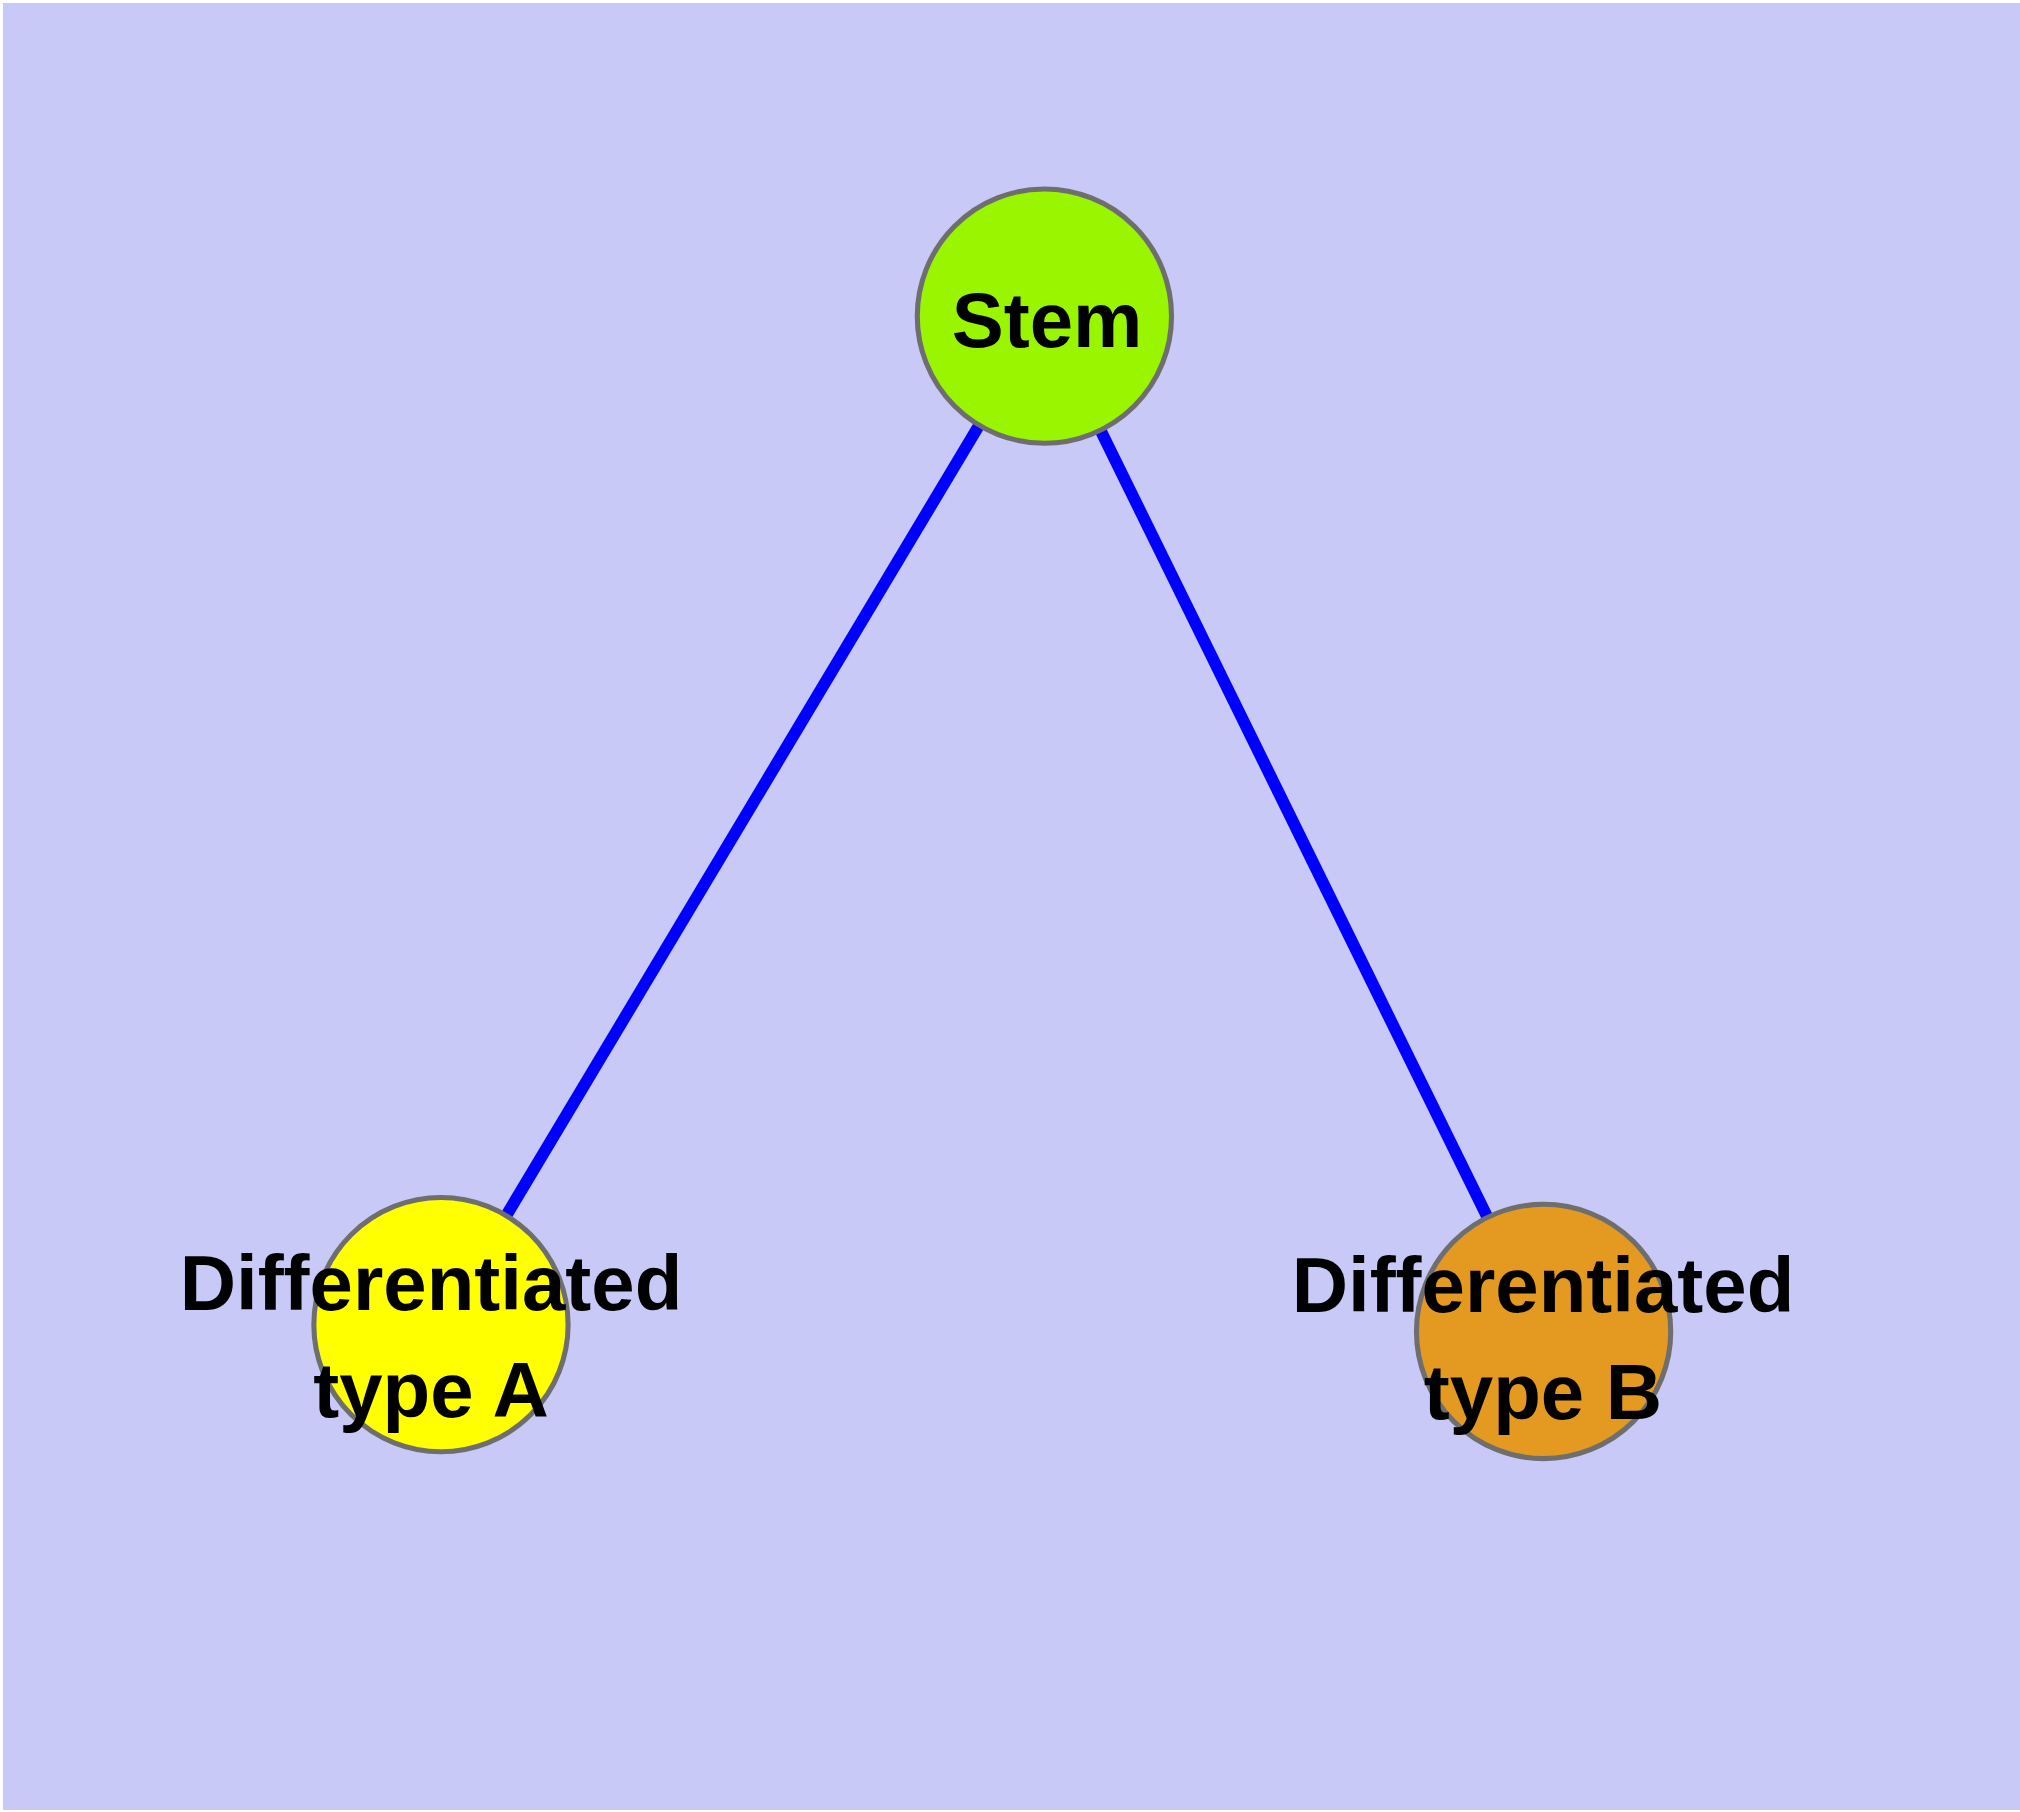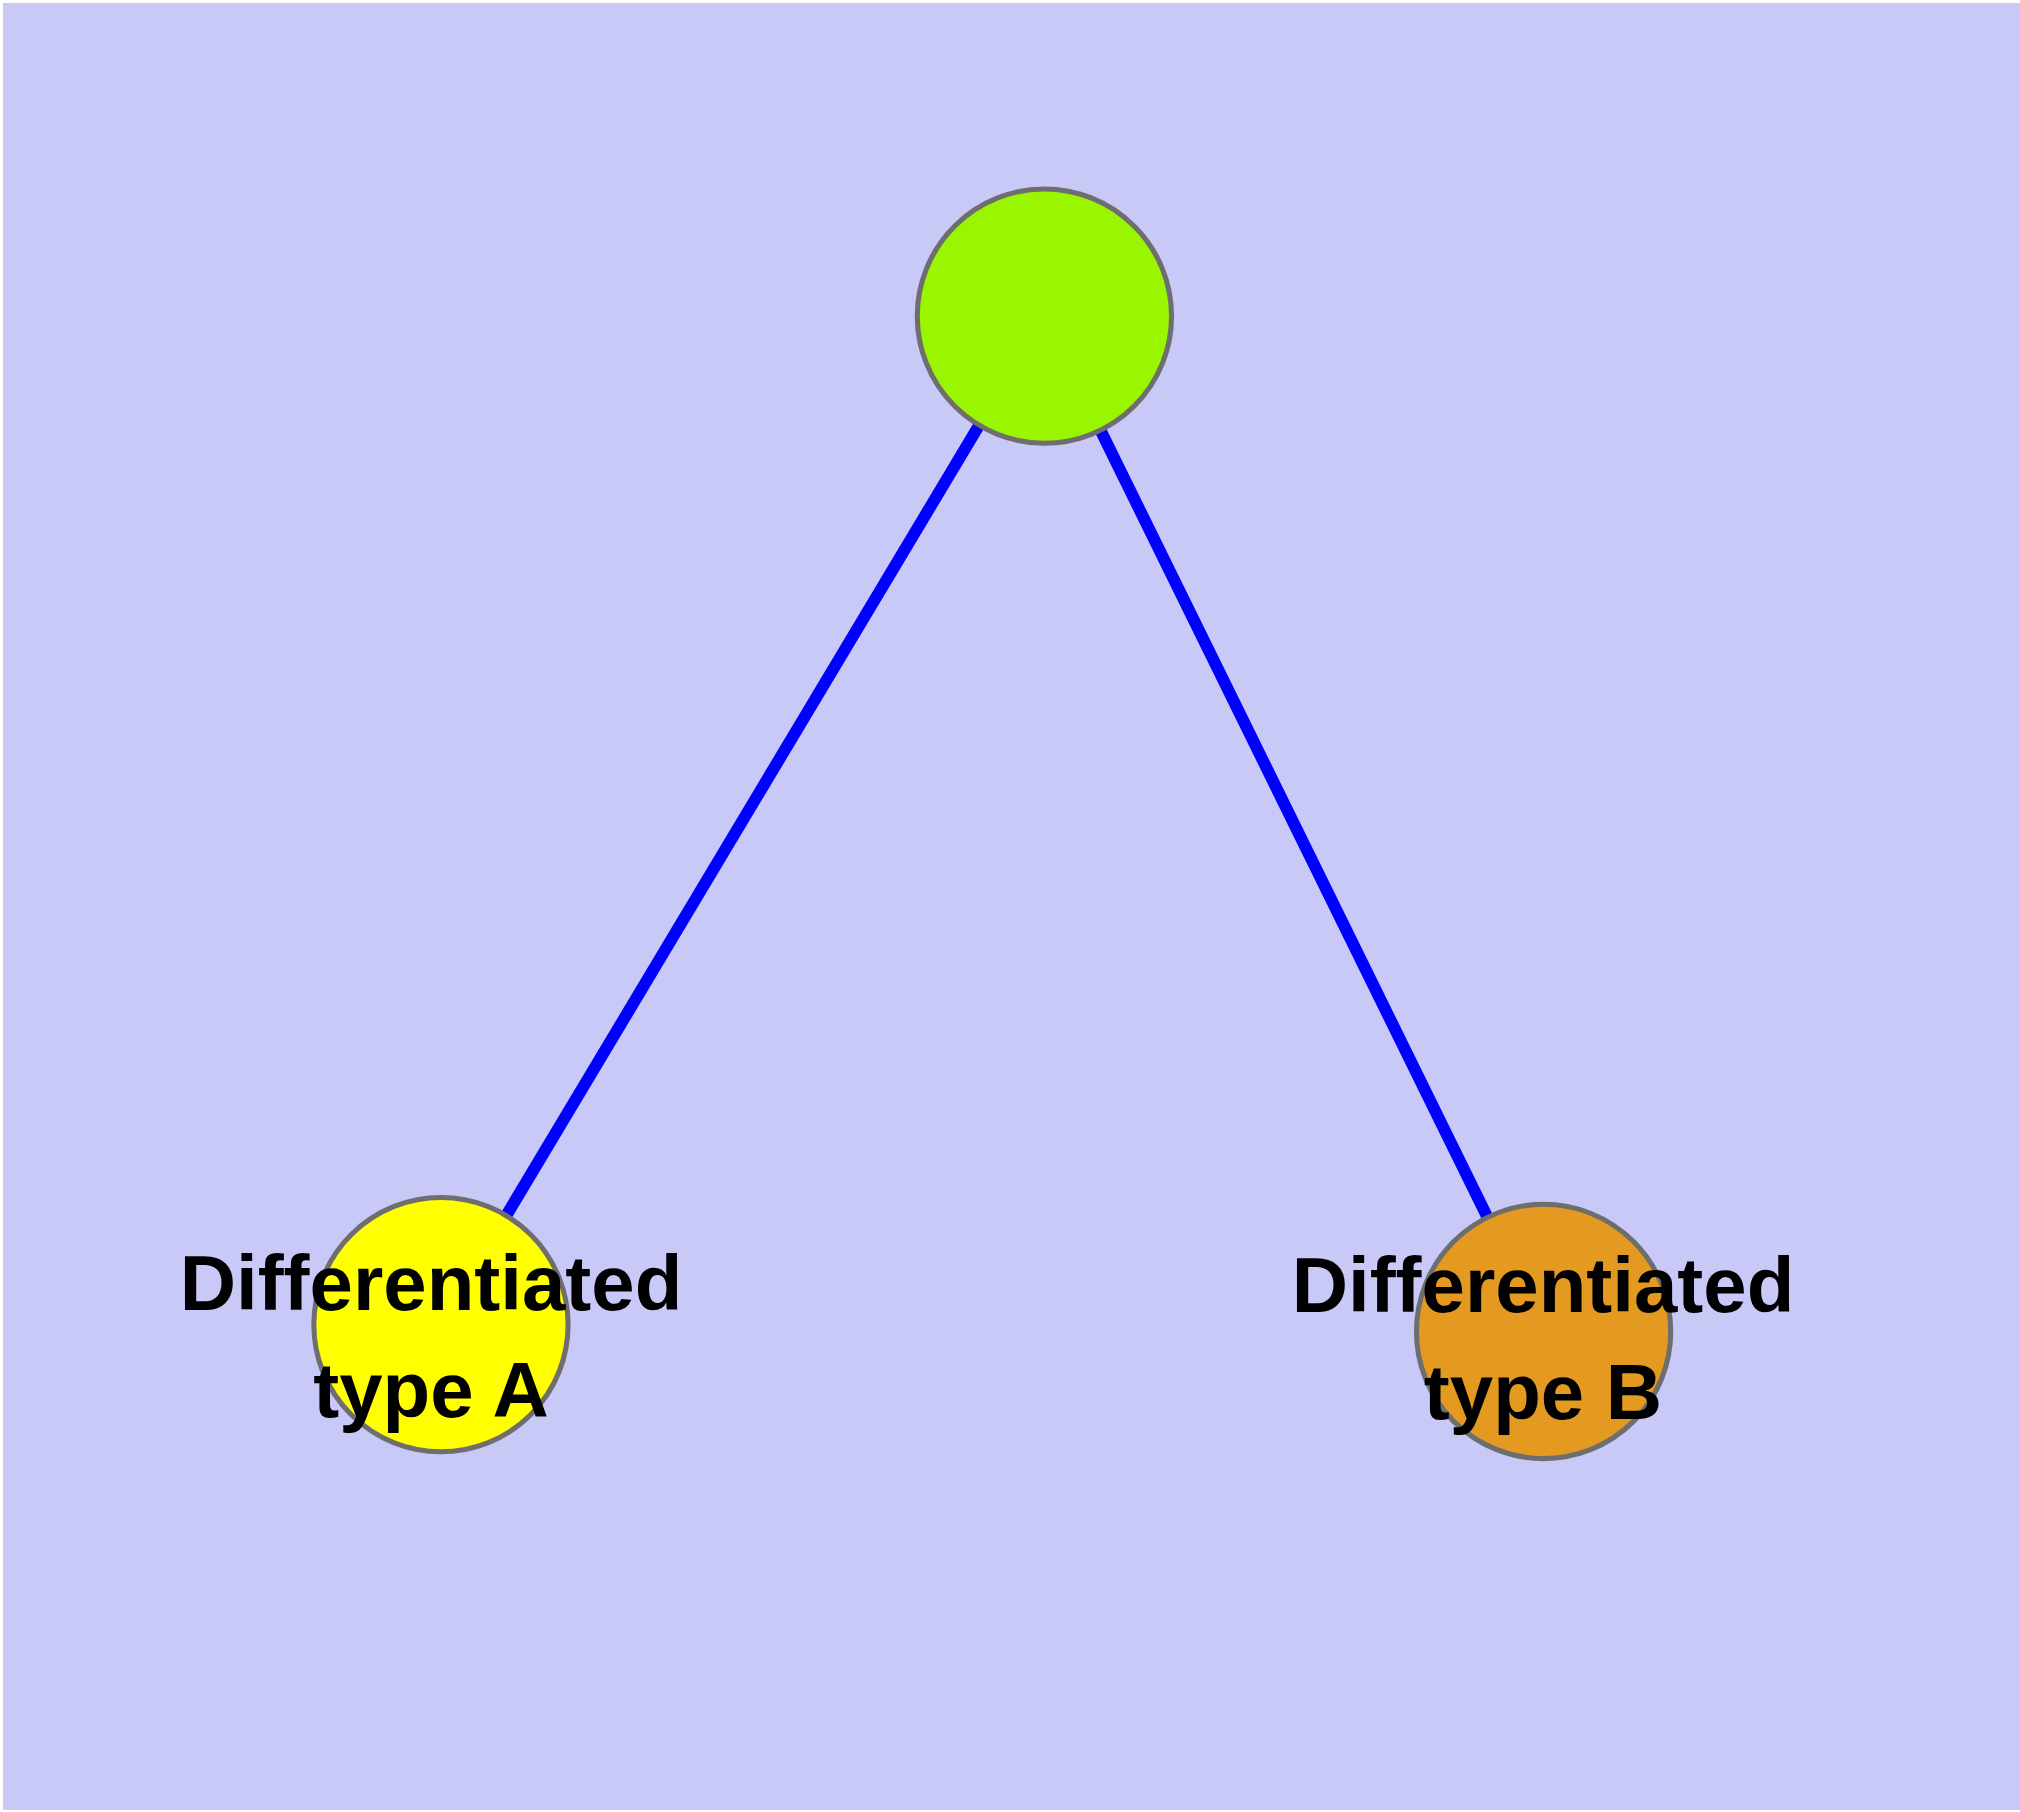--- a/index.html
+++ b/index.html
@@ -61,20 +61,21 @@
   <svg class="graph-svg" viewBox="0 0 2384 2138" xmlns="http://www.w3.org/2000/svg">
 
     <line class="edge" x1="1232" y1="373" x2="520" y2="1563" stroke="#0000FF"></line>
     <line class="edge" x1="1232" y1="373" x2="1821" y2="1571" stroke="#0000FF"></line>
 
     <circle class="node-circle" cx="1232" cy="373" r="150" fill="#9AF500"></circle>
     <circle class="node-circle" cx="520" cy="1563" r="150" fill="#FFFF00"></circle>
     <circle class="node-circle" cx="1821" cy="1571" r="150" fill="#E49A20"></circle>
   </svg>
 
+  <div class="node-label" style="left:1047px; top:320px;">Stem</div>
 
   <div class="node-label" style="left:431px; top:1337px;">Differentiated
 type A</div>
 
   <div class="node-label" style="left:1543px; top:1339px;">Differentiated
 type B</div>
 </div>
 
 
 </body></html>

